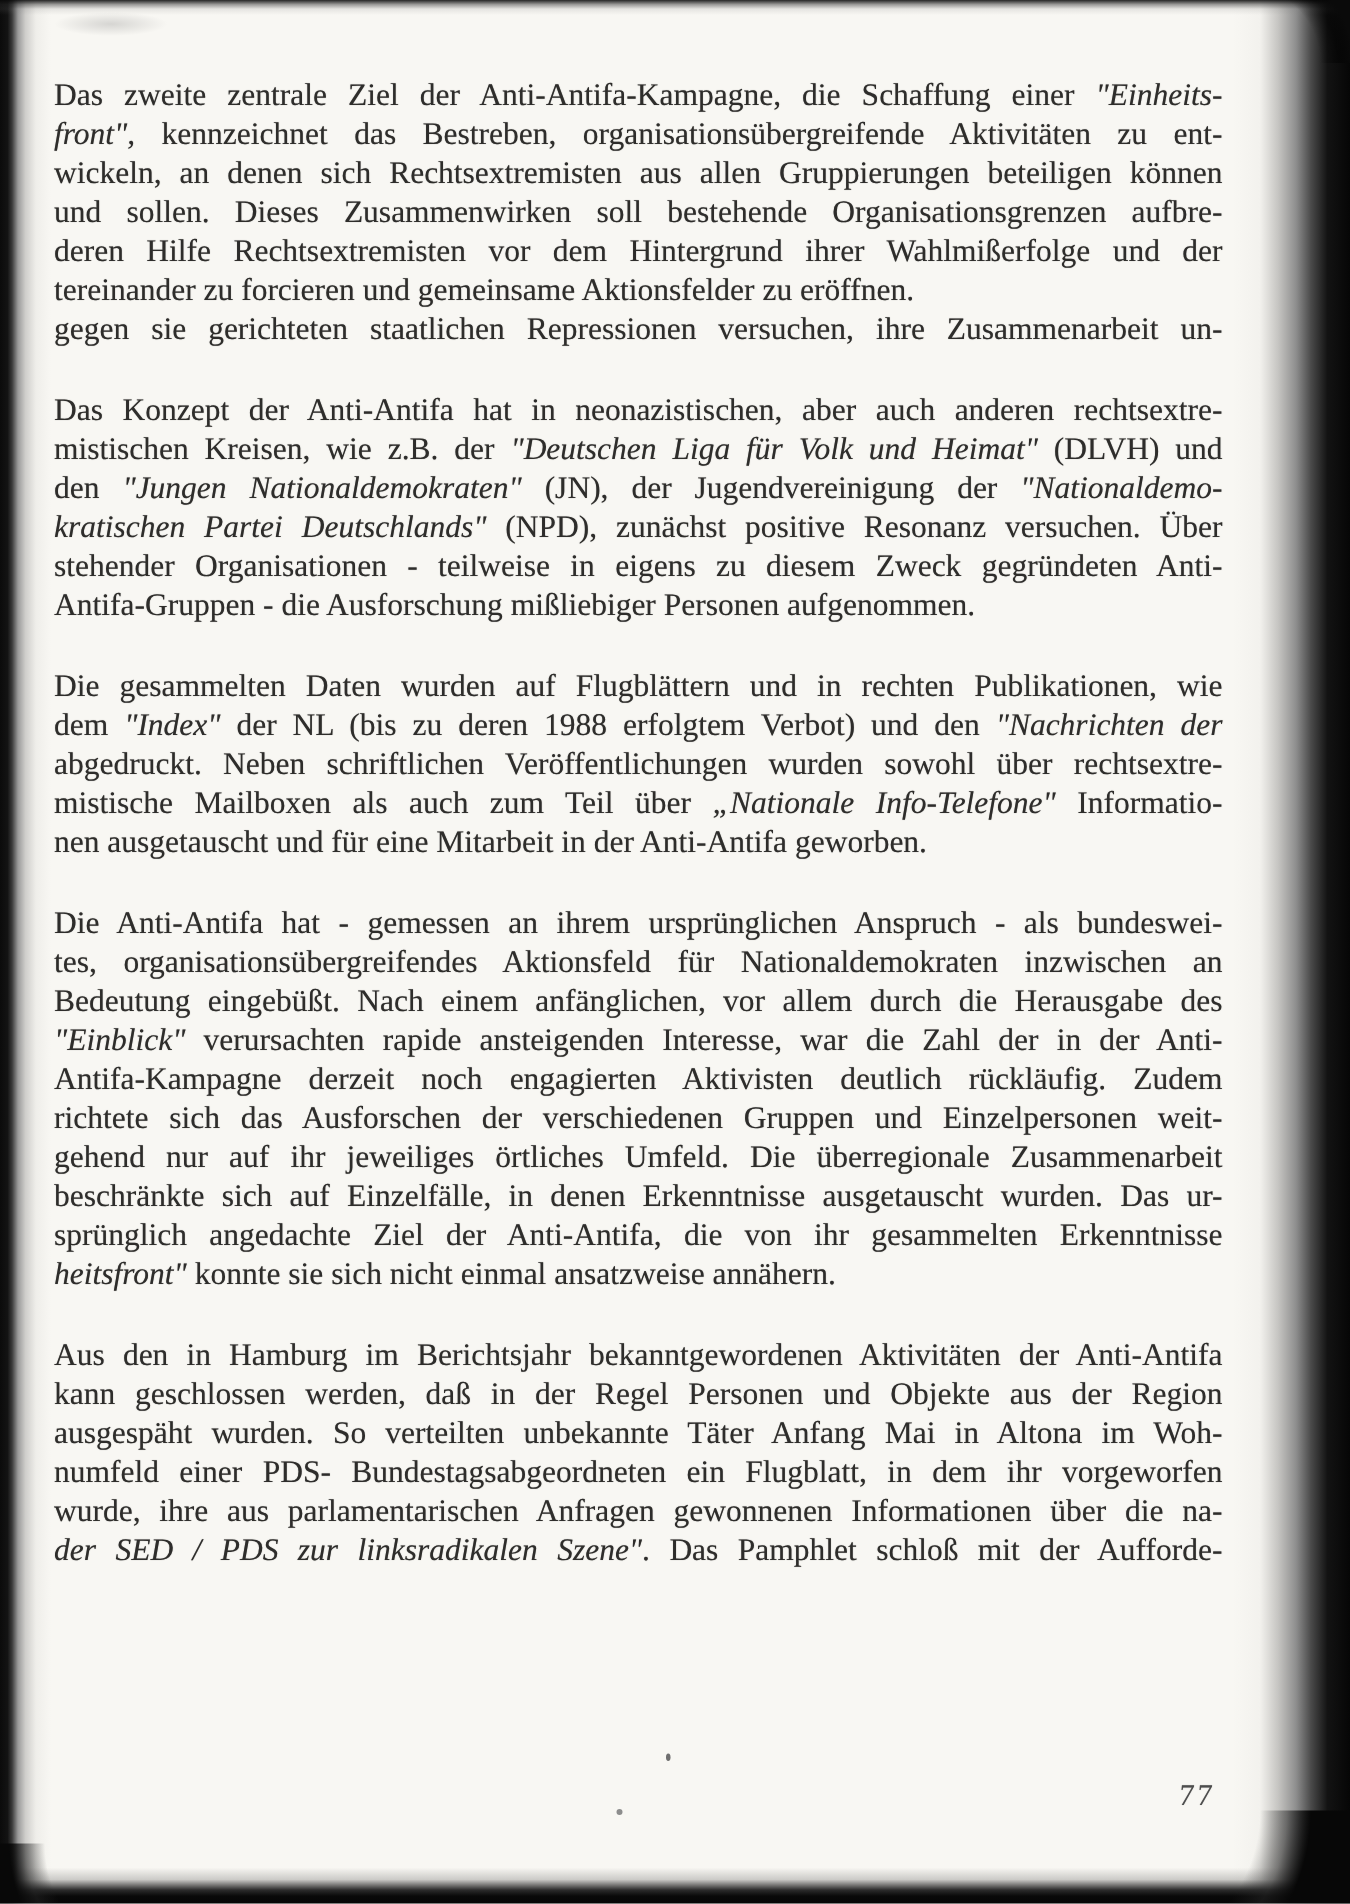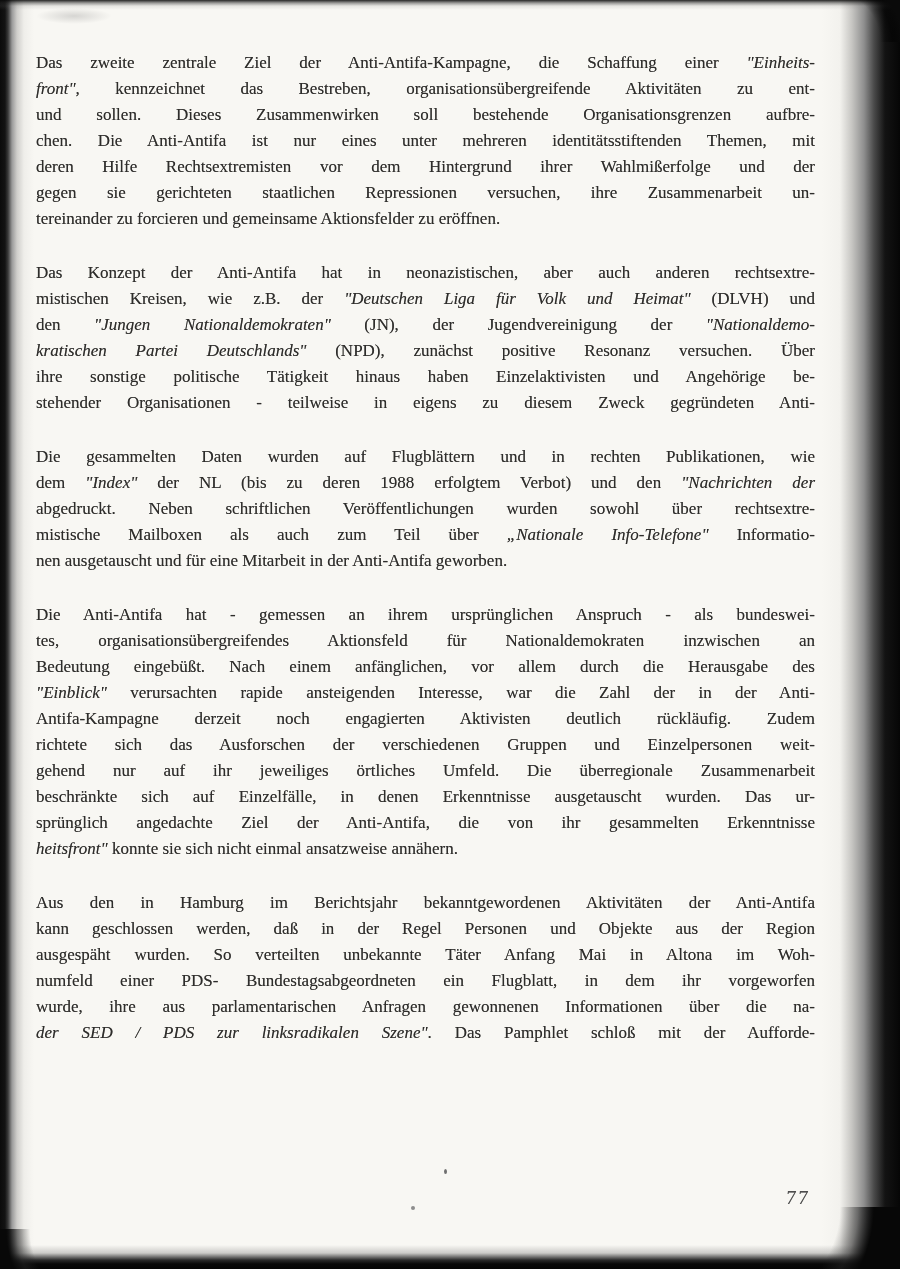--- a/index.html
+++ b/index.html
@@ -15,21 +15,21 @@
     overflow: hidden;
     font-family: "Liberation Serif", "DejaVu Serif", serif;
   }
   
   .text-area {
     position: absolute;
     left: 36px;
     top: 50px;
     width: 779px;
     color: #2e2d2b;
-    font-size: 17px;
+    font-size: 21px;
     text-shadow: 0 0 0.6px rgba(46,45,43,0.55);
     filter: blur(0.15px);
   }
   .para { margin: 0 0 28px 0; }
   .line {
     line-height: 26px;
     text-align: justify;
     text-align-last: justify;
     white-space: normal;
   }
@@ -100,33 +100,33 @@
 </style>
 </head>
 <body>
 
 <div class="scan">
 
   <div class="text-area">
       <div class="para">
         <div class="line"><span class="seg">Das zweite zentrale Ziel der Anti-Antifa-Kampagne, die Schaffung einer </span><span class="seg it">"Einheits-</span></div>
         <div class="line"><span class="seg it">front",</span><span class="seg"> kennzeichnet das Bestreben, organisationsübergreifende Aktivitäten zu ent-</span></div>
+        <div class="line"><span class="seg">wickeln, an denen sich Rechtsextremisten aus allen Gruppierungen beteiligen können</span></div>
         <div class="line"><span class="seg">und sollen. Dieses Zusammenwirken soll bestehende Organisationsgrenzen aufbre-</span></div>
-        <div class="line"><span class="seg">chen. Die Anti-Antifa ist nur eines unter mehreren identitätsstiftenden Themen, mit</span></div>
         <div class="line"><span class="seg">deren Hilfe Rechtsextremisten vor dem Hintergrund ihrer Wahlmißerfolge und der</span></div>
+        <div class="line last"><span class="seg">tereinander zu forcieren und gemeinsame Aktionsfelder zu eröffnen.</span></div>
         <div class="line"><span class="seg">gegen sie gerichteten staatlichen Repressionen versuchen, ihre Zusammenarbeit un-</span></div>
-        <div class="line last"><span class="seg">tereinander zu forcieren und gemeinsame Aktionsfelder zu eröffnen.</span></div>
       </div>
       <div class="para">
         <div class="line"><span class="seg">Das Konzept der Anti-Antifa hat in neonazistischen, aber auch anderen rechtsextre-</span></div>
         <div class="line"><span class="seg">mistischen Kreisen, wie z.B. der </span><span class="seg it">"Deutschen Liga für Volk und Heimat"</span><span class="seg"> (DLVH) und</span></div>
         <div class="line"><span class="seg">den </span><span class="seg it">"Jungen Nationaldemokraten"</span><span class="seg"> (JN), der Jugendvereinigung der </span><span class="seg it">"Nationaldemo-</span></div>
         <div class="line"><span class="seg it">kratischen Partei Deutschlands"</span><span class="seg"> (NPD), zunächst positive Resonanz versuchen. Über</span></div>
-        <div class="line"><span class="seg">ihre sonstige politische Tätigkeit hinaus haben Einzelaktivisten und Angehörige be-</span></div>
         <div class="line"><span class="seg">stehender Organisationen - teilweise in eigens zu diesem Zweck gegründeten Anti-</span></div>
+        <div class="line last"><span class="seg">Antifa-Gruppen - die Ausforschung mißliebiger Personen aufgenommen.</span></div>
       </div>
       <div class="para">
         <div class="line"><span class="seg">Die gesammelten Daten wurden auf Flugblättern und in rechten Publikationen, wie</span></div>
         <div class="line"><span class="seg">dem </span><span class="seg it">"Index"</span><span class="seg"> der NL (bis zu deren 1988 erfolgtem Verbot) und den </span><span class="seg it">"Nachrichten der</span></div>
         <div class="line"><span class="seg">abgedruckt. Neben schriftlichen Veröffentlichungen wurden sowohl über rechtsextre-</span></div>
         <div class="line"><span class="seg">mistische Mailboxen als auch zum Teil über </span><span class="seg it">„Nationale Info-Telefone"</span><span class="seg"> Informatio-</span></div>
         <div class="line last"><span class="seg">nen ausgetauscht und für eine Mitarbeit in der Anti-Antifa geworben.</span></div>
       </div>
       <div class="para">
         <div class="line"><span class="seg">Die Anti-Antifa hat - gemessen an ihrem ursprünglichen Anspruch - als bundeswei-</span></div>

